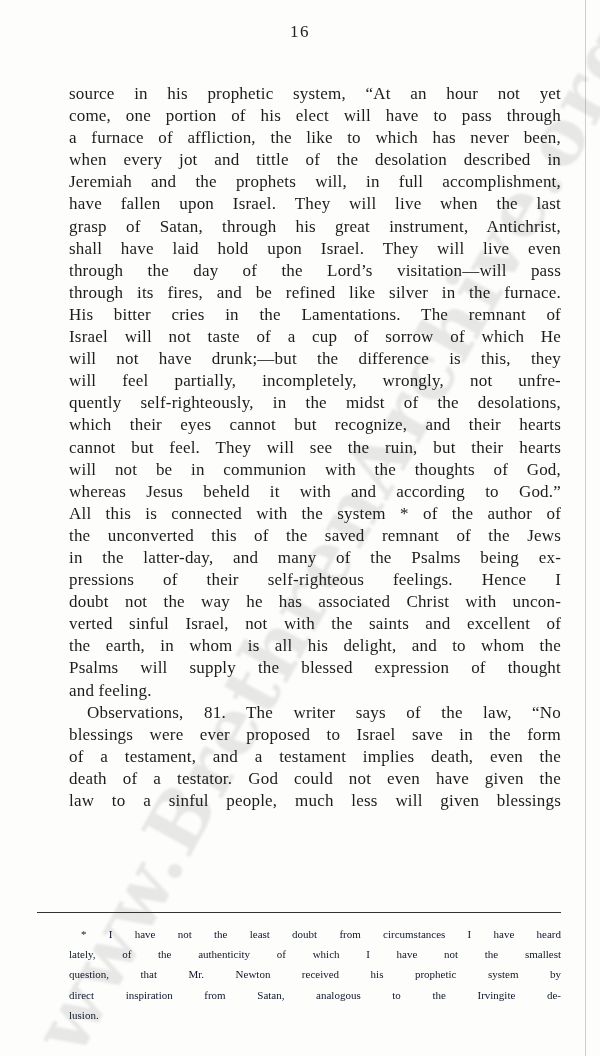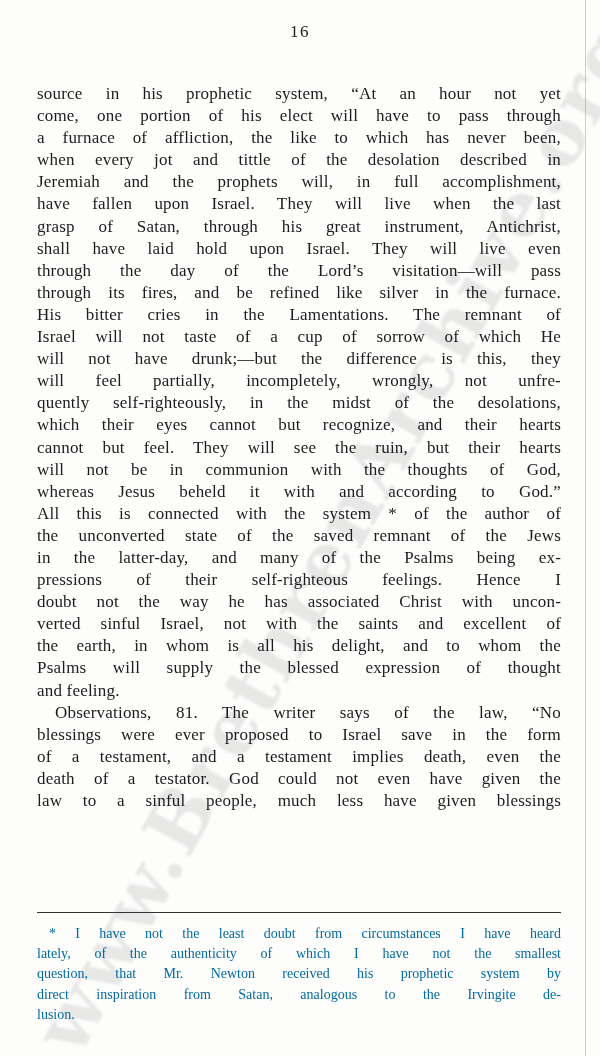--- a/index.html
+++ b/index.html
@@ -34,40 +34,41 @@
     left: 37px;
     width: 524px;
     font-size: 17px;
     line-height: 22.1px;
     letter-spacing: 0.2px;
   }
 
   .line {
     text-align: justify;
     text-align-last: justify;
+    margin-left: 32px;
   }
   .last-left .line:last-child { text-align-last: left; }
   .indent-first .line:first-child { text-indent: 18px; }
 
   .footnote-area {
     position: absolute;
     top: 912px;
     left: 37px;
     width: 524px;
   }
   .footnote-rule {
     width: 100%;
     height: 1px;
     background: #333;
     margin-bottom: 11px;
   }
   .footnote {
-    font-size: 14px;
+    font-size: 11px;
     line-height: 20.2px;
-    color: #0369a1;
+    color: #0f172a;
   }
   .footnote .line:first-child { text-indent: 12px; }
 
   .watermark {
     position: absolute;
     left: 16px;
     top: 1024px;
     transform: rotate(-61deg);
     transform-origin: 0 0;
     font-family: "DejaVu Serif", serif;
@@ -119,36 +120,36 @@
         <div class="line">His bitter cries in the Lamentations. The remnant of</div>
         <div class="line">Israel will not taste of a cup of sorrow of which He</div>
         <div class="line">will not have drunk;—but the difference is this, they</div>
         <div class="line">will feel partially, incompletely, wrongly, not unfre-</div>
         <div class="line">quently self-righteously, in the midst of the desolations,</div>
         <div class="line">which their eyes cannot but recognize, and their hearts</div>
         <div class="line">cannot but feel. They will see the ruin, but their hearts</div>
         <div class="line">will not be in communion with the thoughts of God,</div>
         <div class="line">whereas Jesus beheld it with and according to God.”</div>
         <div class="line">All this is connected with the system * of the author of</div>
-        <div class="line">the unconverted state of the saved remnant of the Jews</div>
+        <div class="line">the unconverted this of the saved remnant of the Jews</div>
         <div class="line">in the latter-day, and many of the Psalms being ex-</div>
         <div class="line">pressions of their self-righteous feelings. Hence I</div>
         <div class="line">doubt not the way he has associated Christ with uncon-</div>
         <div class="line">verted sinful Israel, not with the saints and excellent of</div>
         <div class="line">the earth, in whom is all his delight, and to whom the</div>
         <div class="line">Psalms will supply the blessed expression of thought</div>
         <div class="line">and feeling.</div>
       </div>
 
     <div class="para indent-first">
         <div class="line">Observations, 81. The writer says of the law, “No</div>
         <div class="line">blessings were ever proposed to Israel save in the form</div>
         <div class="line">of a testament, and a testament implies death, even the</div>
         <div class="line">death of a testator. God could not even have given the</div>
-        <div class="line">law to a sinful people, much less have given blessings</div>
+        <div class="line">law to a sinful people, much less will given blessings</div>
       </div>
 
   </div>
 
   <div class="footnote-area">
     <div class="footnote-rule"></div>
     <div class="footnote last-left">
         <div class="line">* I have not the least doubt from circumstances I have heard</div>
         <div class="line">lately, of the authenticity of which I have not the smallest</div>
         <div class="line">question, that Mr. Newton received his prophetic system by</div>

